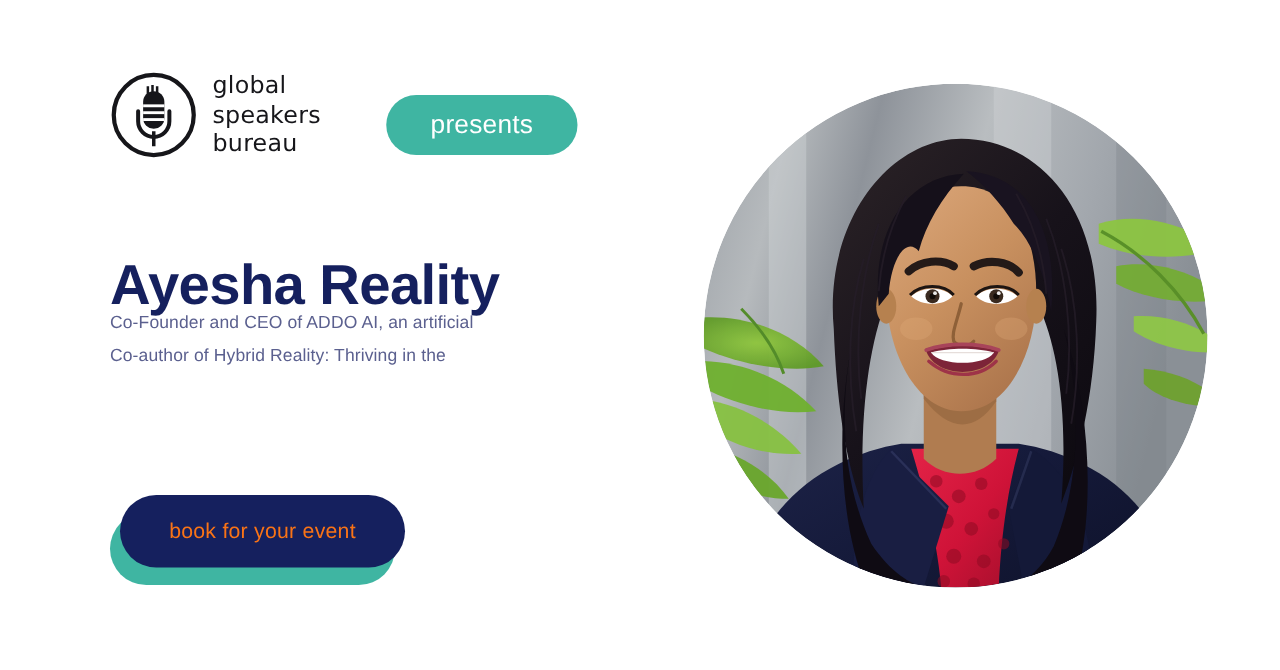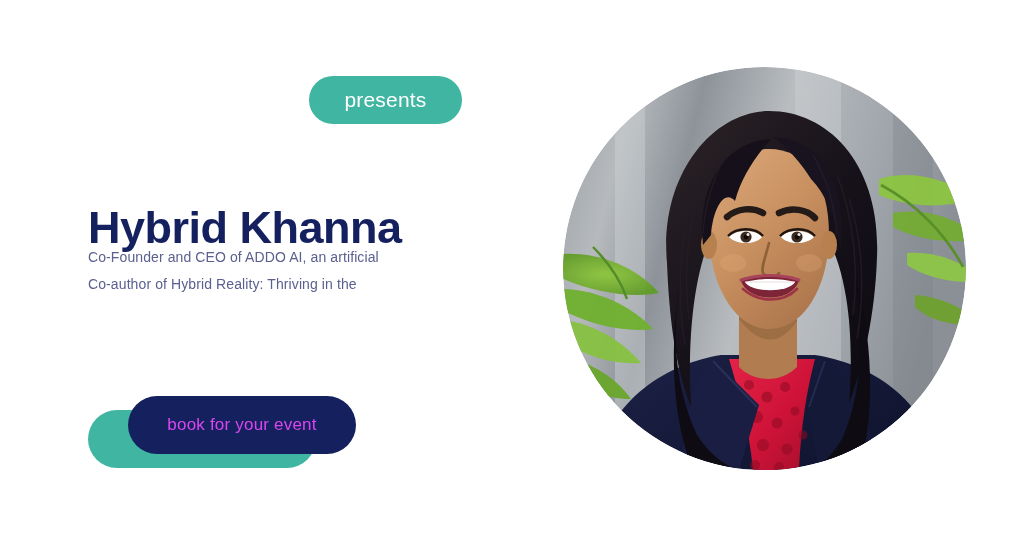--- a/index.html
+++ b/index.html
@@ -115,28 +115,28 @@
     position: absolute;
     left: 0;
     top: 14px;
     width: 228px;
     height: 58px;
     border-radius: 29px;
     background: #3fb5a2;
   }
   .cta-button {
     position: absolute;
-    left: 40px;
+    left: 8px;
     top: 0;
     width: 228px;
     height: 58px;
     border-radius: 29px;
     background: #15205e;
     border: none;
-    color: #d946ef;
+    color: #f97316;
     font-family: "Liberation Sans", sans-serif;
     font-size: 17px;
     letter-spacing: 0.2px;
     cursor: pointer;
     padding: 0;
     display: flex;
     align-items: center;
     justify-content: center;
   }
 
@@ -152,24 +152,50 @@
   }
   .portrait svg { display: block; }
 </style>
 </head>
 <body>
 
 <div class="card">
 
   <div class="left-col">
 
+    <div class="brand-row">
+      <div class="logo-mark">
+        <svg width="70" height="70" viewBox="0 0 70 70" xmlns="http://www.w3.org/2000/svg">
+          <circle cx="35" cy="35" r="32" fill="none" stroke="#16161a" stroke-width="3.4"></circle>
+
+          <rect x="26.5" y="16" width="17" height="30" rx="8.5" fill="#16161a"></rect>
+
+          <rect x="26.5" y="26.5" width="17" height="2.3" fill="#ffffff"></rect>
+          <rect x="26.5" y="32.0" width="17" height="2.3" fill="#ffffff"></rect>
+          <rect x="26.5" y="37.5" width="17" height="2.3" fill="#ffffff"></rect>
+
+          <rect x="29.3" y="12" width="2.0" height="7" fill="#16161a"></rect>
+          <rect x="33.0" y="11" width="2.0" height="8" fill="#16161a"></rect>
+          <rect x="36.7" y="12" width="2.0" height="7" fill="#16161a"></rect>
+
+          <path d="M22.5 32 L22.5 40 A12.5 12.5 0 0 0 47.5 40 L47.5 32" fill="none" stroke="#16161a" stroke-width="3.2" stroke-linecap="round"></path>
+
+          <rect x="33.6" y="48" width="2.8" height="12" fill="#16161a"></rect>
+        </svg>
+      </div>
+      <div class="logo-wordmark">
+        <div>global</div>
+        <div>speakers</div>
+        <div>bureau</div>
+      </div>
+    </div>
 
     <div class="presents-badge">presents</div>
 
-    <h1 class="speaker-name">Hybrid Khanna</h1>
+    <h1 class="speaker-name">Ayesha Reality</h1>
 
     <div class="speaker-bio">
       <div class="bio-line">Co-Founder and CEO of ADDO AI, an artificial</div>
       <div class="bio-line">Co-author of Hybrid Reality: Thriving in the</div>
     </div>
 
     <div class="cta-wrap">
       <div class="cta-shadow"></div>
       <button class="cta-button">book for your event</button>
     </div>

